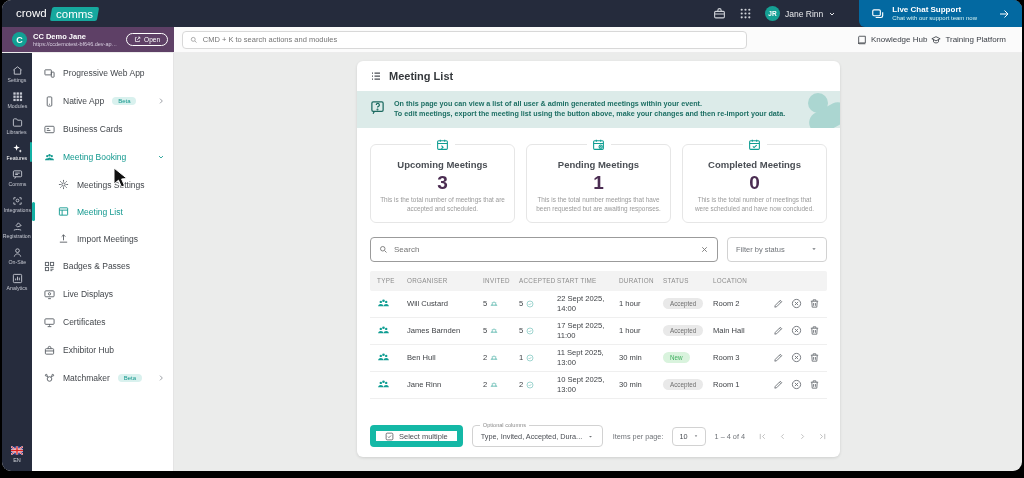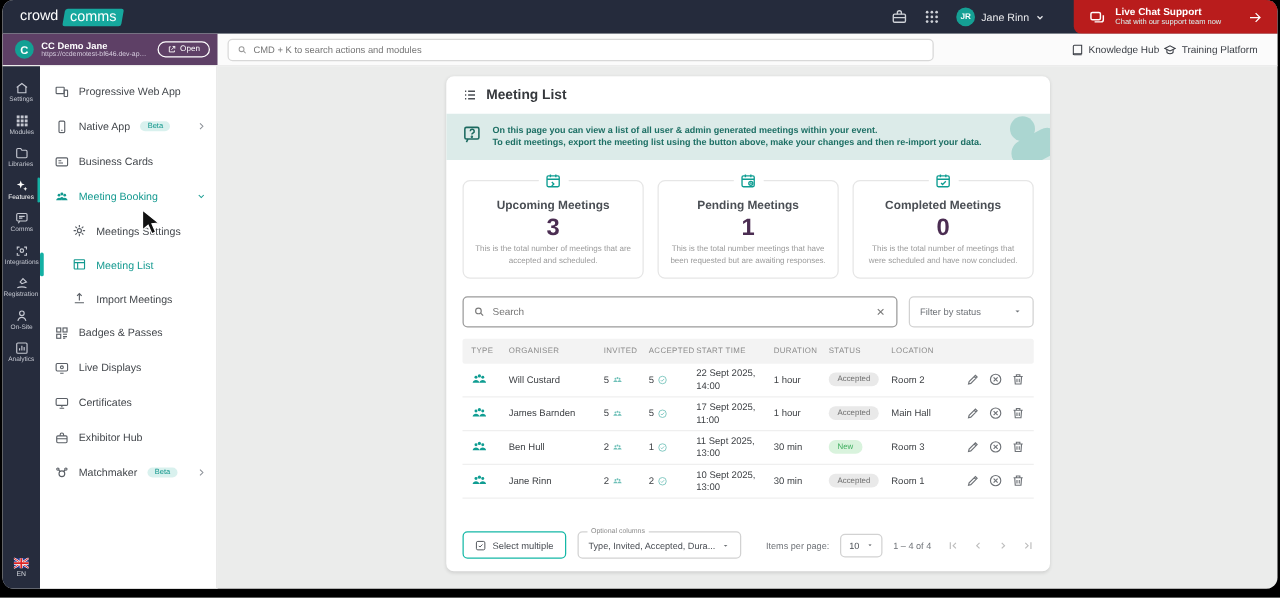--- a/index.html
+++ b/index.html
@@ -13,21 +13,21 @@
 
   
   .topbar{height:27px;background:var(--navy);display:flex;align-items:center;padding-left:14px;color:#fff;flex:0 0 auto;}
   .logo{display:flex;gap:2px;font-size:11.5px;color:#fff;}
   .logo .chip{background:#16a89e;padding:1px 5px;transform:skewX(-10deg);border-radius:2px;margin-left:2px;}
   .logo .chip span{display:inline-block;transform:skewX(10deg);}
   .topbar-right{margin-left:auto;display:flex;align-items:center;gap:13px;height:100%;}
   .tb-icon{width:13px;height:13px;color:#cfd2d8;}
   .avatar{width:15px;height:15px;border-radius:50%;background:#15a094;color:#fff;font-size:6.5px;font-weight:bold;display:flex;align-items:center;justify-content:center;}
   .user{display:flex;align-items:center;gap:5px;font-size:8.5px;color:#e8e9ec;}
-  .livechat{height:100%;background:#b91c1c;display:flex;align-items:center;gap:7px;padding:0 12px 0 12px;border-bottom-left-radius:6px;margin-left:10px;}
+  .livechat{height:100%;background:#0369a1;display:flex;align-items:center;gap:7px;padding:0 12px 0 12px;border-bottom-left-radius:6px;margin-left:10px;}
   .livechat .lc-title{font-size:8px;font-weight:bold;color:#fff;line-height:1.25;}
   .livechat .lc-sub{font-size:6px;color:#d8f3f0;line-height:1.25;}
   .lc-arrow{width:12px;height:12px;color:#fff;margin-left:14px;}
 
   
   .appbar{height:26px;background:#fbfbfb;display:flex;align-items:center;flex:0 0 auto;border-bottom:1px solid #ececec;}
   .appblock{width:172px;height:100%;background:#5e4066;display:flex;align-items:center;gap:6px;padding:0 6px 0 10px;color:#fff;flex:0 0 auto;}
   .appblock .c-logo{width:15px;height:15px;border-radius:50%;background:#12a094;display:flex;align-items:center;justify-content:center;font-size:9px;font-weight:bold;flex:0 0 auto;}
   .app-meta{line-height:1.2;min-width:0;}
   .app-name{font-size:7.5px;font-weight:bold;white-space:nowrap;}
@@ -101,21 +101,21 @@
   .row .type-ico{width:13px;height:13px;color:var(--teal);}
   .cnt{display:flex;align-items:center;gap:3px;}
   .cnt svg{width:8px;height:8px;color:#6fc0b8;}
   .dt{line-height:1.3;}
   .pill{display:inline-block;font-size:6.3px;padding:2px 7px;border-radius:8px;background:#e9e9e9;color:#6f6f6f;}
   .pill.new{background:#d9f3dd;color:#3fae5f;}
   .acts{display:flex;gap:7px;justify-content:flex-end;}
   .acts svg{width:11px;height:11px;color:#6f7378;}
 
   .card-foot{display:flex;align-items:center;padding:10px 13px;margin-top:auto;flex:0 0 auto;}
-  .selmult{display:flex;align-items:center;gap:5px;border:1px solid #14b8a6;border-radius:4px;height:22px;padding:0 9px;font-size:7.5px;color:#4a4e54;background:#fff;}
+  .selmult{display:flex;align-items:center;gap:5px;border:6px solid #14b8a6;border-radius:4px;height:22px;padding:0 9px;font-size:7.5px;color:#4a4e54;background:#fff;}
   .selmult svg{width:9px;height:9px;}
   .optcols{position:relative;margin-left:9px;border:1px solid #d2d2d2;border-radius:4px;height:22px;display:flex;align-items:center;gap:5px;padding:0 8px;font-size:7.3px;color:#4a4e54;background:#fff;}
   .optcols .flbl{position:absolute;top:-4px;left:7px;background:#fff;padding:0 3px;font-size:5.6px;color:#8b8b8b;}
   .optcols svg{width:7px;height:7px;color:#6f7378;}
   .foot-right{margin-left:auto;display:flex;align-items:center;gap:9px;font-size:7.3px;color:#6f7378;}
   .ipp-sel{border:1px solid #d2d2d2;border-radius:4px;height:19px;display:flex;align-items:center;gap:5px;padding:0 6px;background:#fff;color:#4a4e54;}
   .ipp-sel svg{width:6px;height:6px;}
   .pager{display:flex;gap:11px;color:#bdbdbd;margin-left:4px;}
   .pager svg{width:9px;height:9px;}
 

